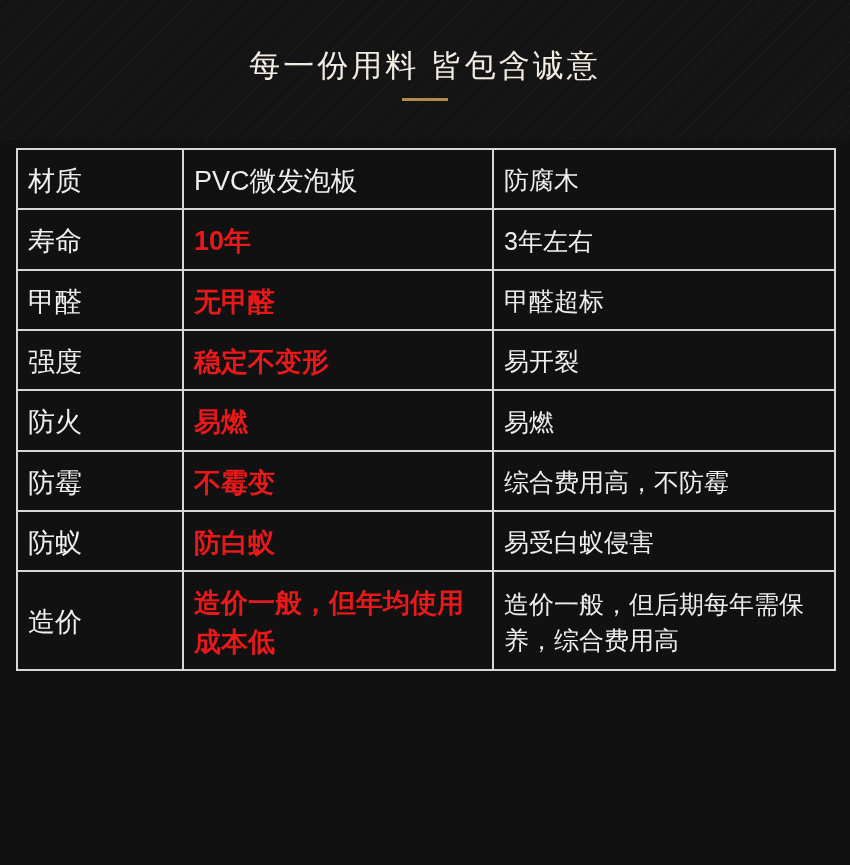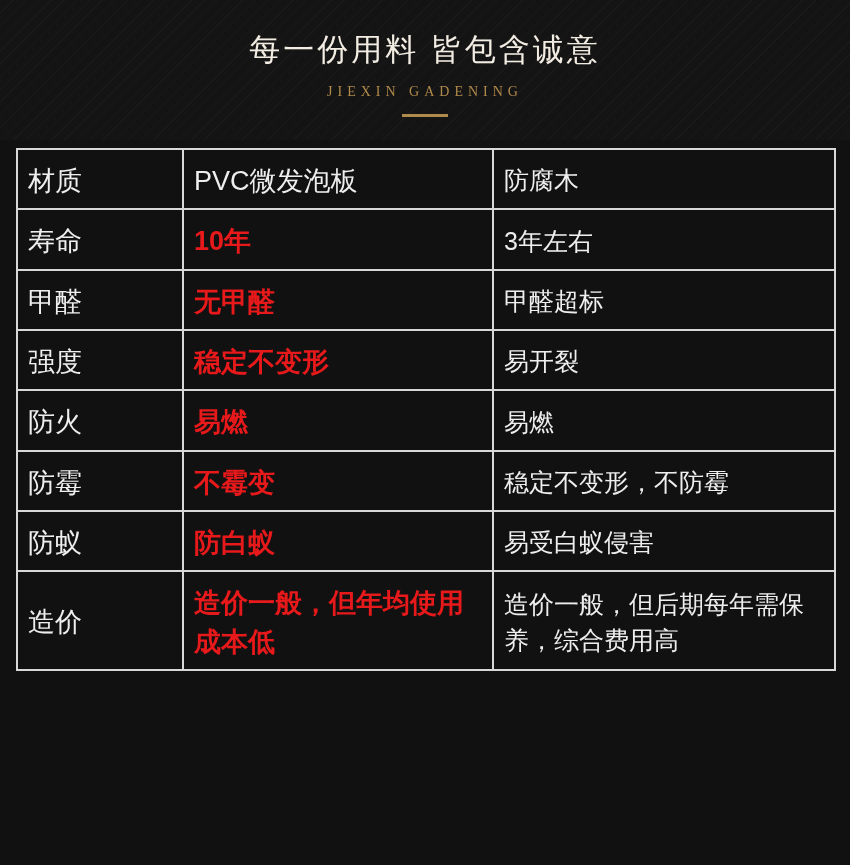--- a/index.html
+++ b/index.html
@@ -99,21 +99,20 @@
   }
   .multi { line-height: 1.5; }
 </style>
 </head>
 <body>
 
 <div class="page">
 
   <div class="header">
     <div class="header-title">每一份用料 皆包含诚意</div>
-    <div class="header-sub">JIEXIN GADENING</div>
     <div class="header-rule"></div>
   </div>
 
   <div class="table-wrap">
     <table class="compare">
       <tbody>
         <tr>
           <td class="cell-label col-label">材质</td>
           <td class="cell-a col-a">PVC微发泡板</td>
           <td class="cell-b col-b">防腐木</td>
@@ -134,21 +133,21 @@
           <td class="cell-b col-b">易开裂</td>
         </tr>
         <tr>
           <td class="cell-label col-label">防火</td>
           <td class="cell-a col-a hl">易燃</td>
           <td class="cell-b col-b">易燃</td>
         </tr>
         <tr>
           <td class="cell-label col-label">防霉</td>
           <td class="cell-a col-a hl">不霉变</td>
-          <td class="cell-b col-b multi">稳定不变形，不防霉</td>
+          <td class="cell-b col-b multi">综合费用高，不防霉</td>
         </tr>
         <tr>
           <td class="cell-label col-label">防蚁</td>
           <td class="cell-a col-a hl">防白蚁</td>
           <td class="cell-b col-b">易受白蚁侵害</td>
         </tr>
         <tr>
           <td class="cell-label col-label">造价</td>
           <td class="cell-a col-a hl multi">造价一般，但年均使用成本低</td>
           <td class="cell-b col-b multi">造价一般，但后期每年需保养，综合费用高</td>

